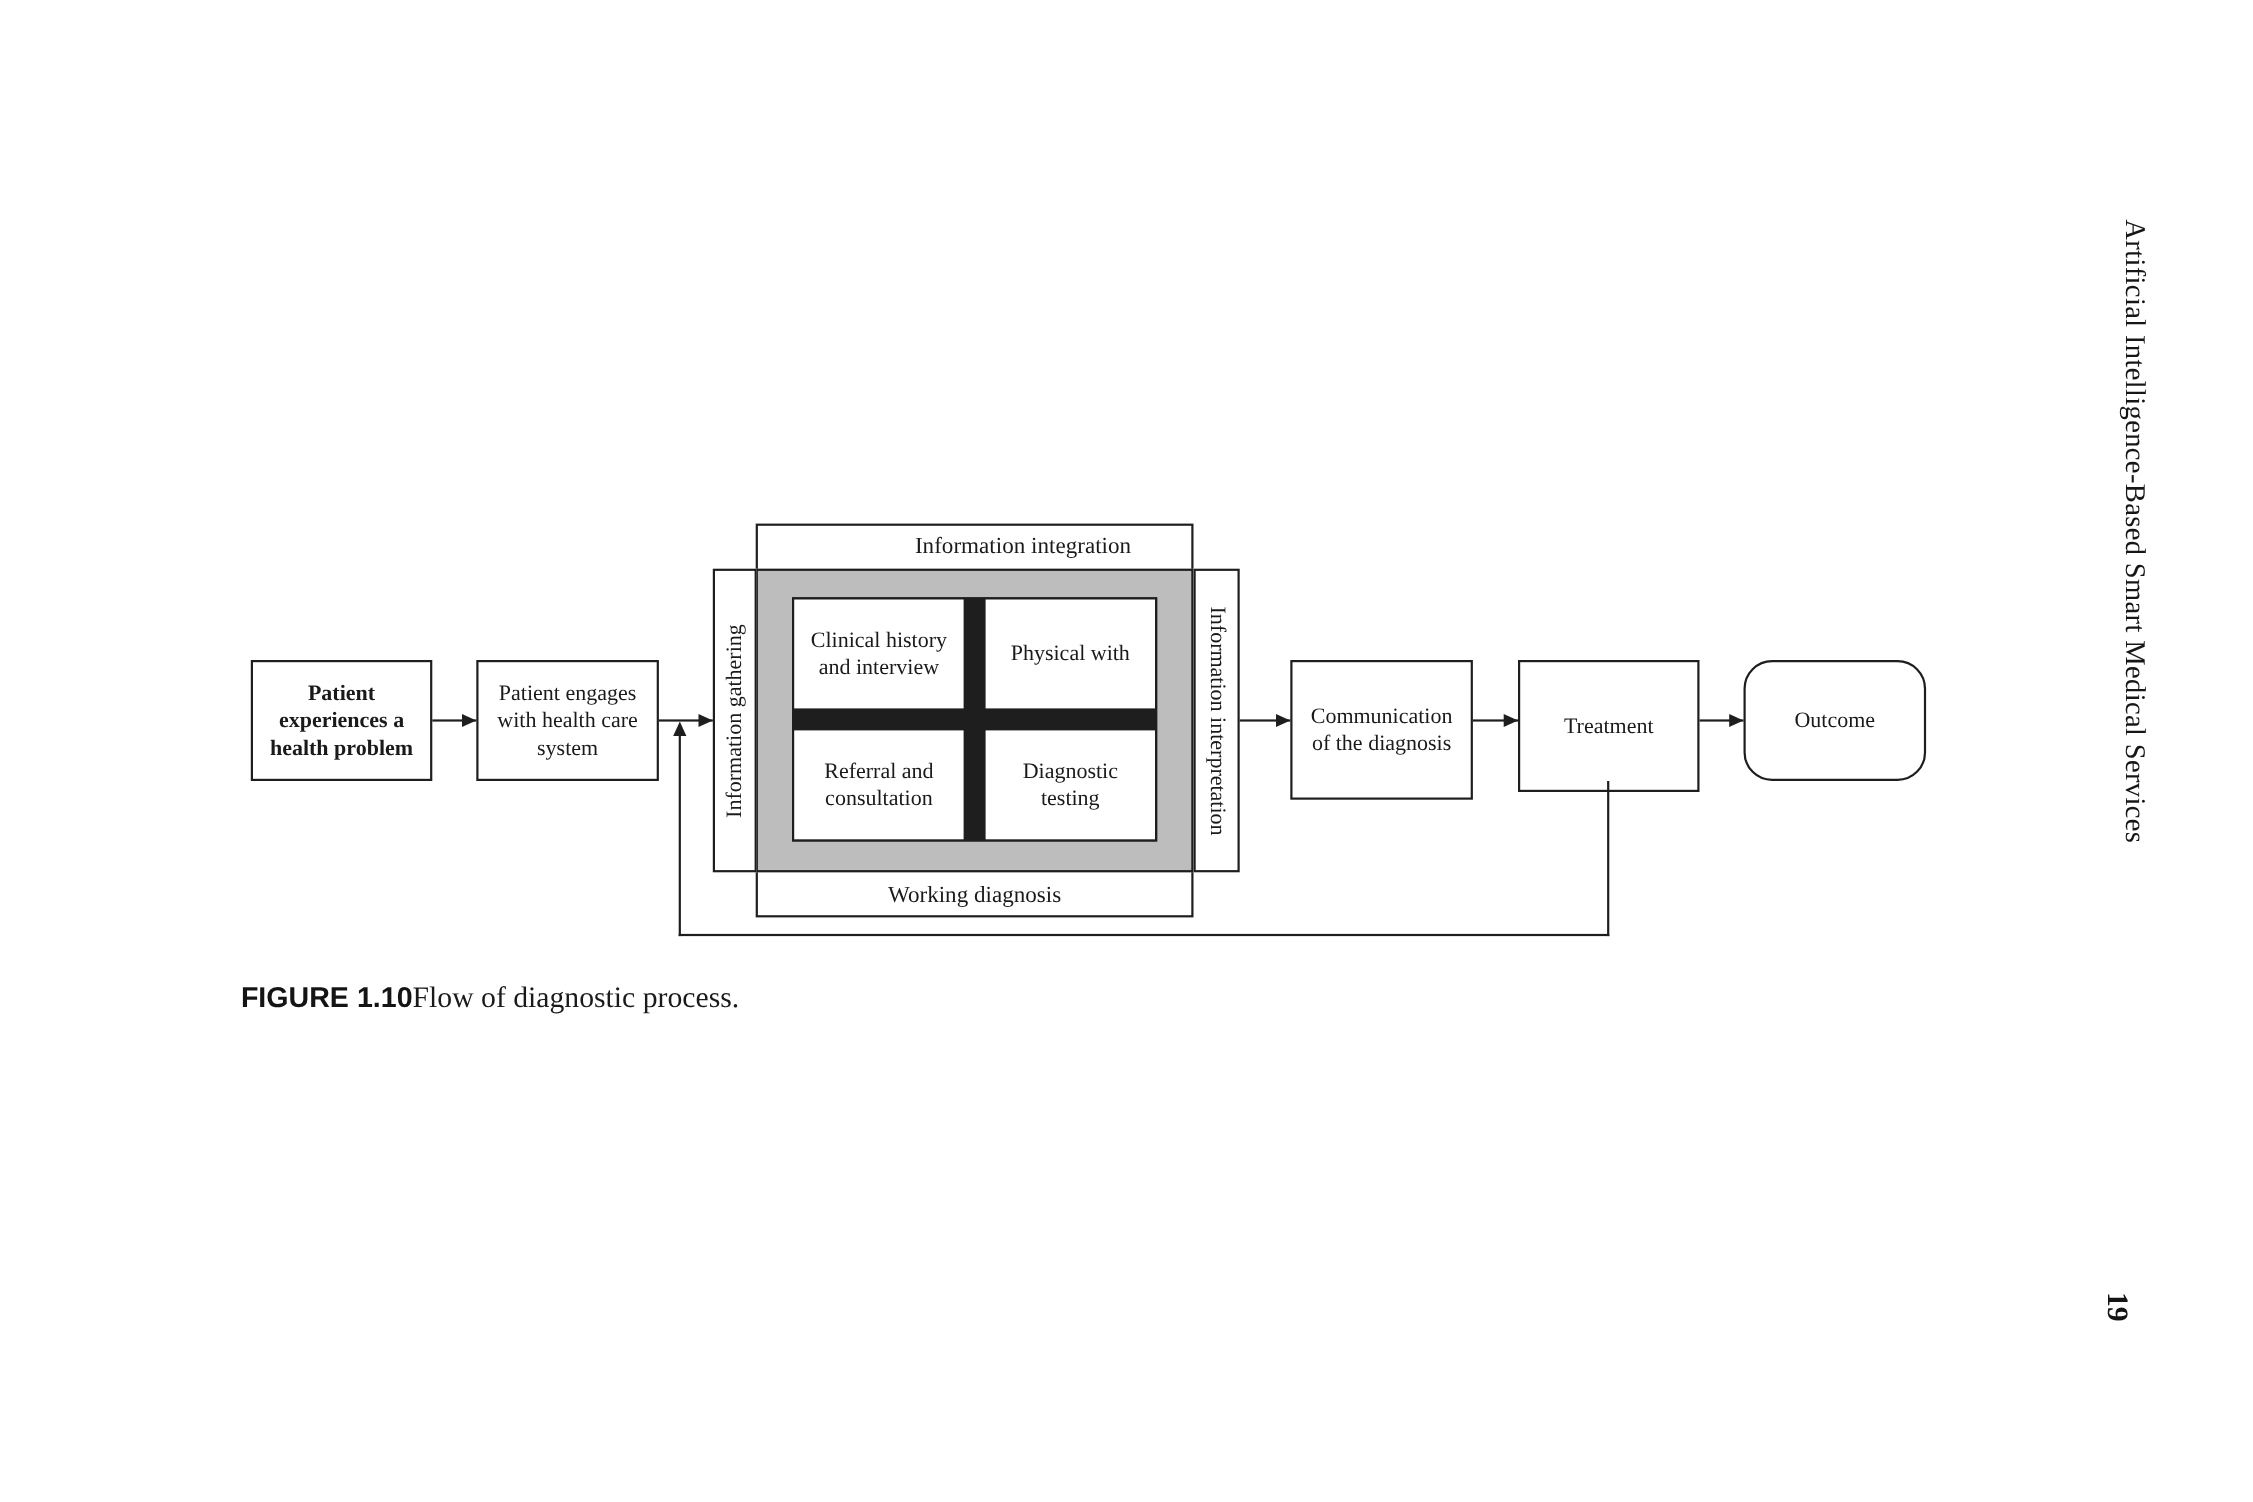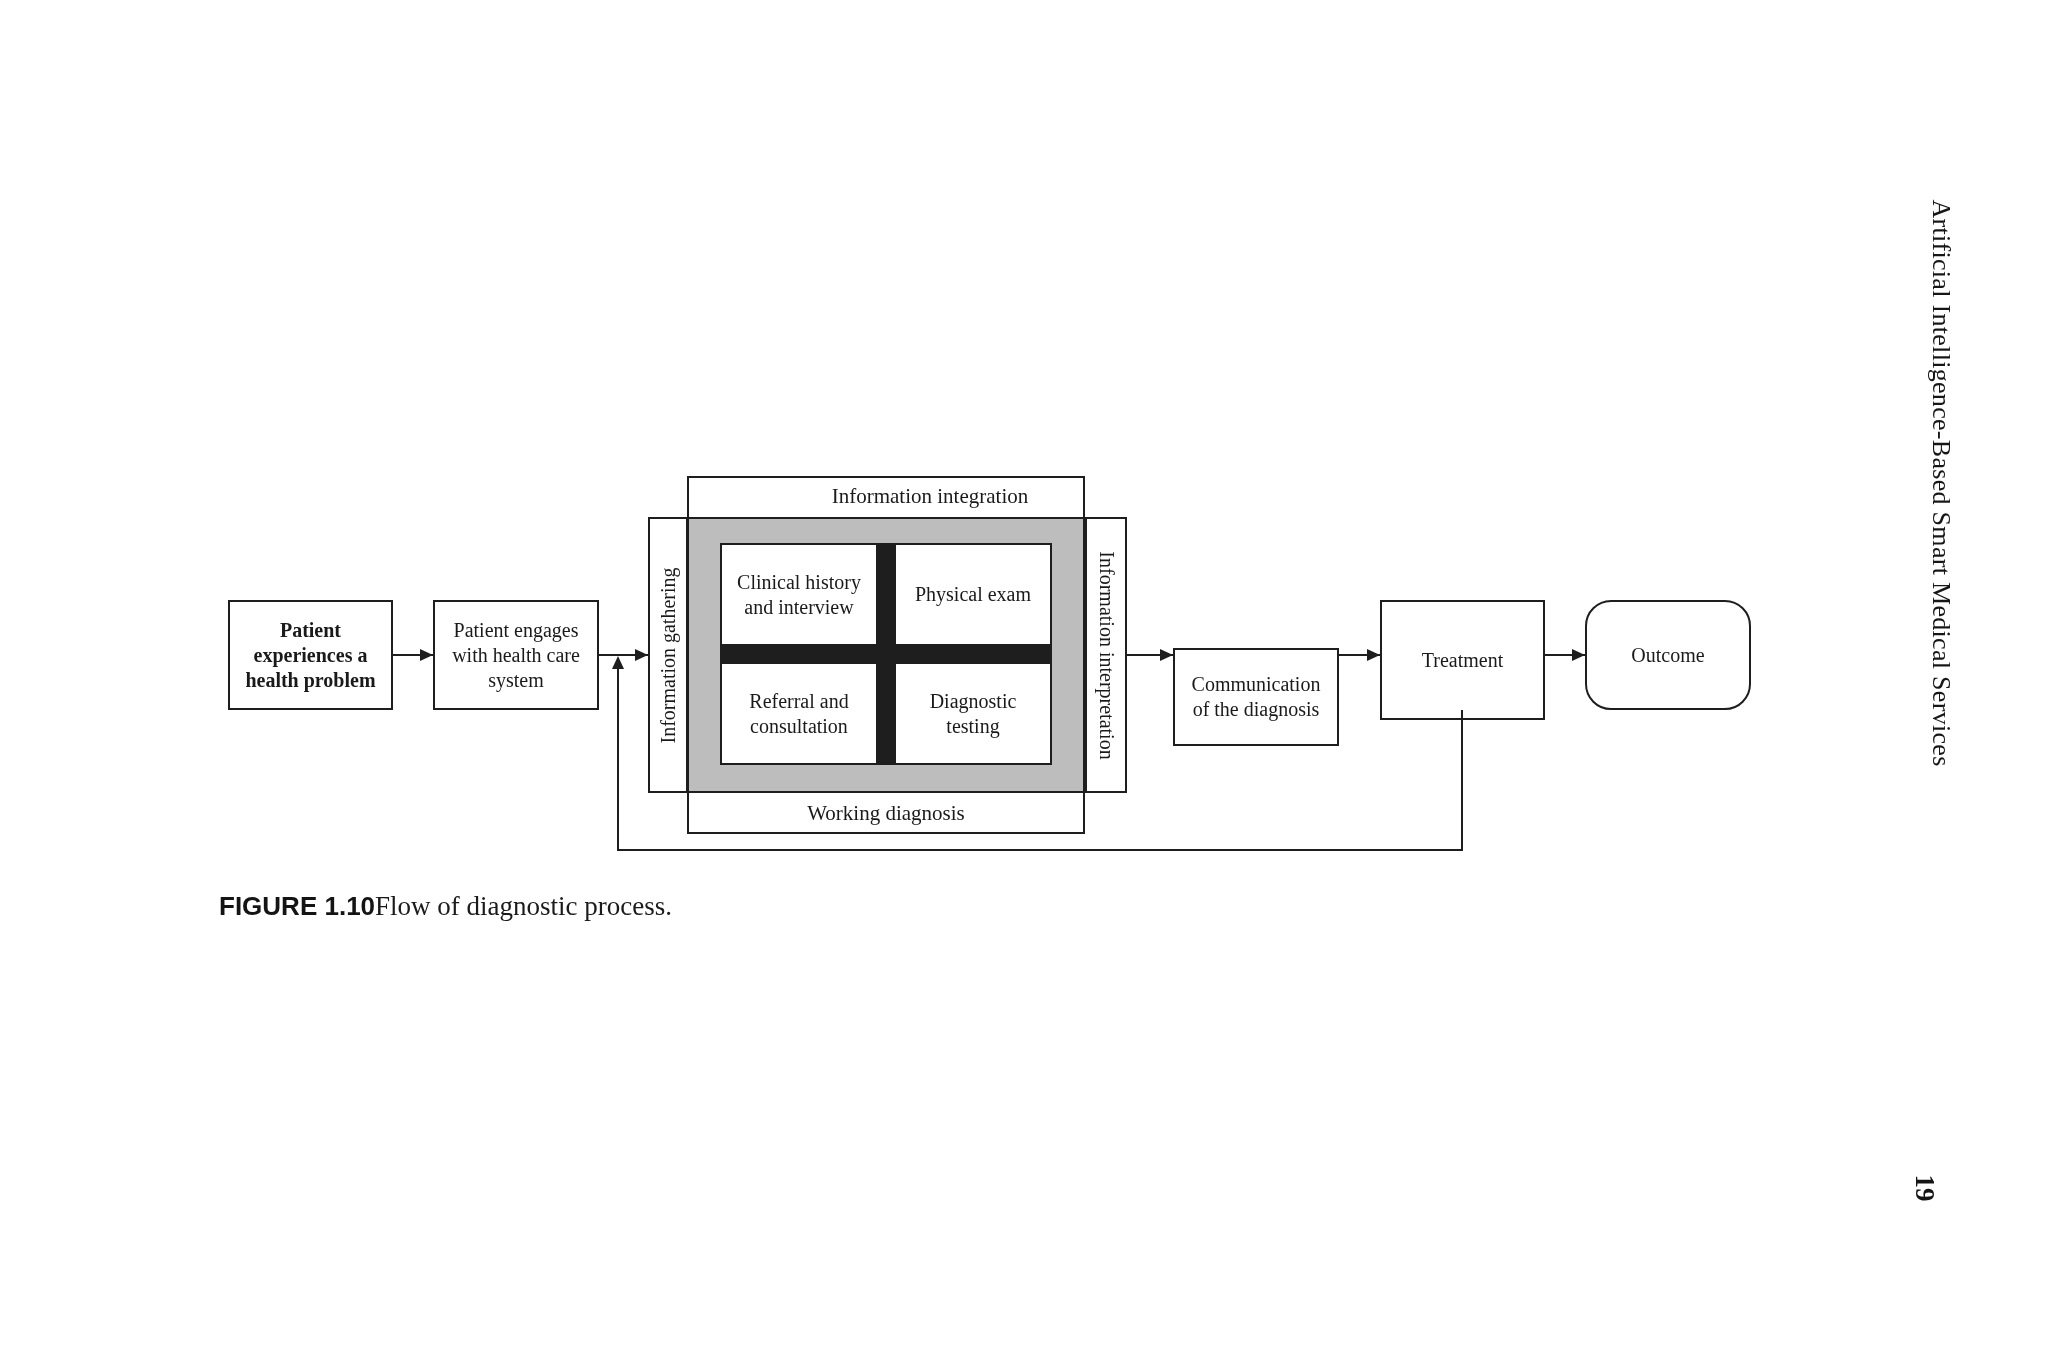--- a/index.html
+++ b/index.html
@@ -70,28 +70,28 @@
       <span class="vbar-text rot-ccw">Information gathering</span>
     </div>
 
     <div class="vbar" style="left:1085px;top:517px;width:42px;height:276px;">
       <span class="vbar-text rot-cw">Information interpretation</span>
     </div>
 
     <div class="grid22">
       <div class="cell">Clinical history
 and interview</div>
-      <div class="cell">Physical exam</div>
+      <div class="cell">Physical with</div>
       <div class="cell">Referral and
 consultation</div>
       <div class="cell">Diagnostic
 testing</div>
     </div>
 
-    <div class="fbox" style="left:1173px;top:600px;width:166px;height:98px;margin-top:48px;">Communication
+    <div class="fbox" style="left:1173px;top:600px;width:166px;height:127px;">Communication
 of the diagnosis</div>
 
     <div class="fbox" style="left:1380px;top:600px;width:165px;height:120px;">Treatment</div>
 
     <div class="fbox" style="left:1585px;top:600px;width:166px;height:110px;border-radius:26px;">Outcome</div>
 
     <div class="hline" style="left:393px;top:654px;width:40px;"></div>
     <div class="ah-right" style="left:420px;top:649px;"></div>
 
     <div class="hline" style="left:599px;top:654px;width:49px;"></div>

